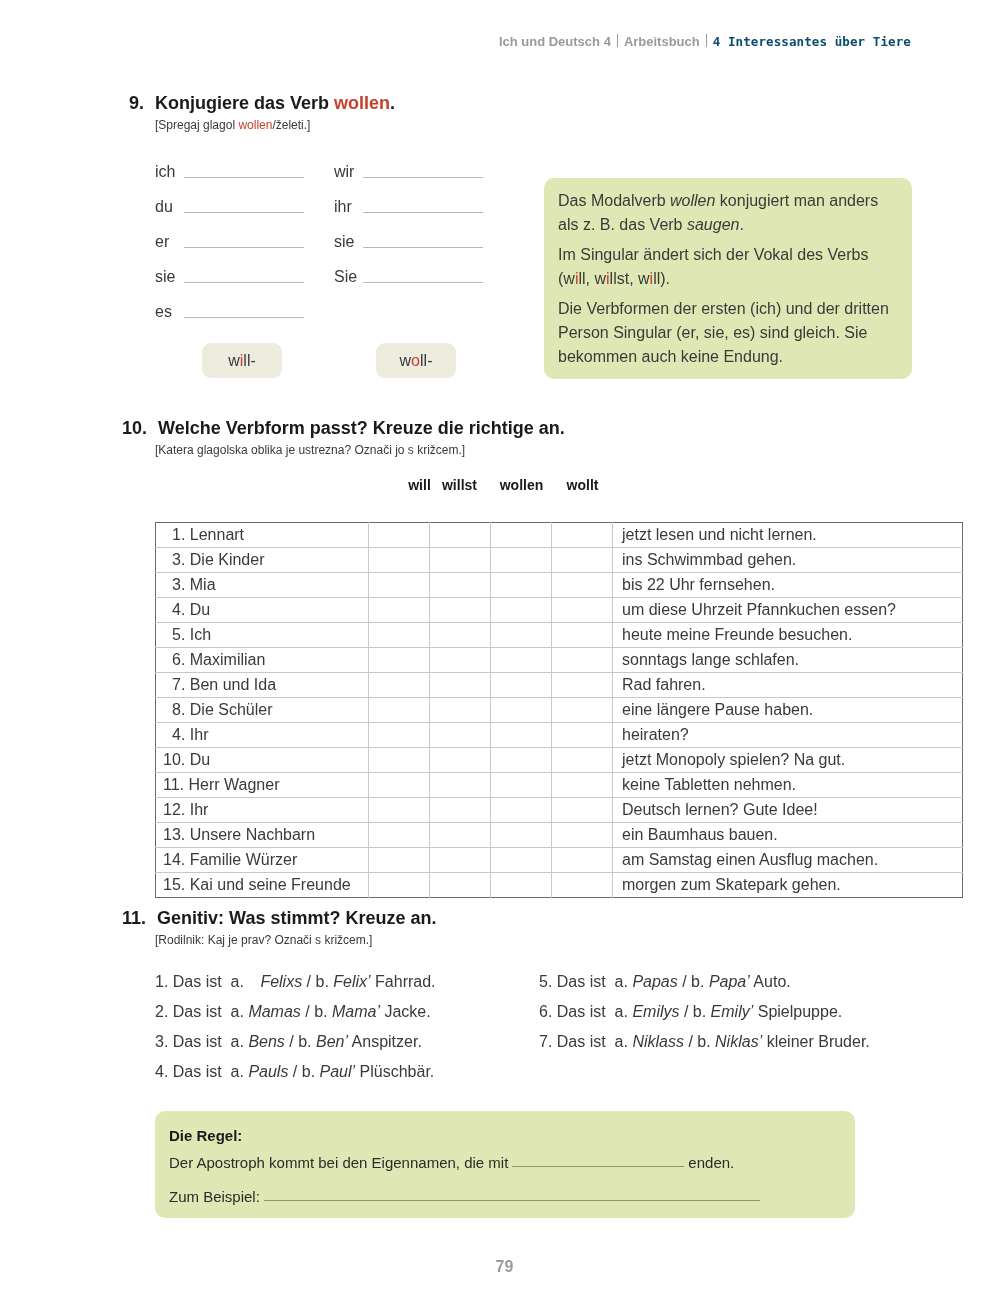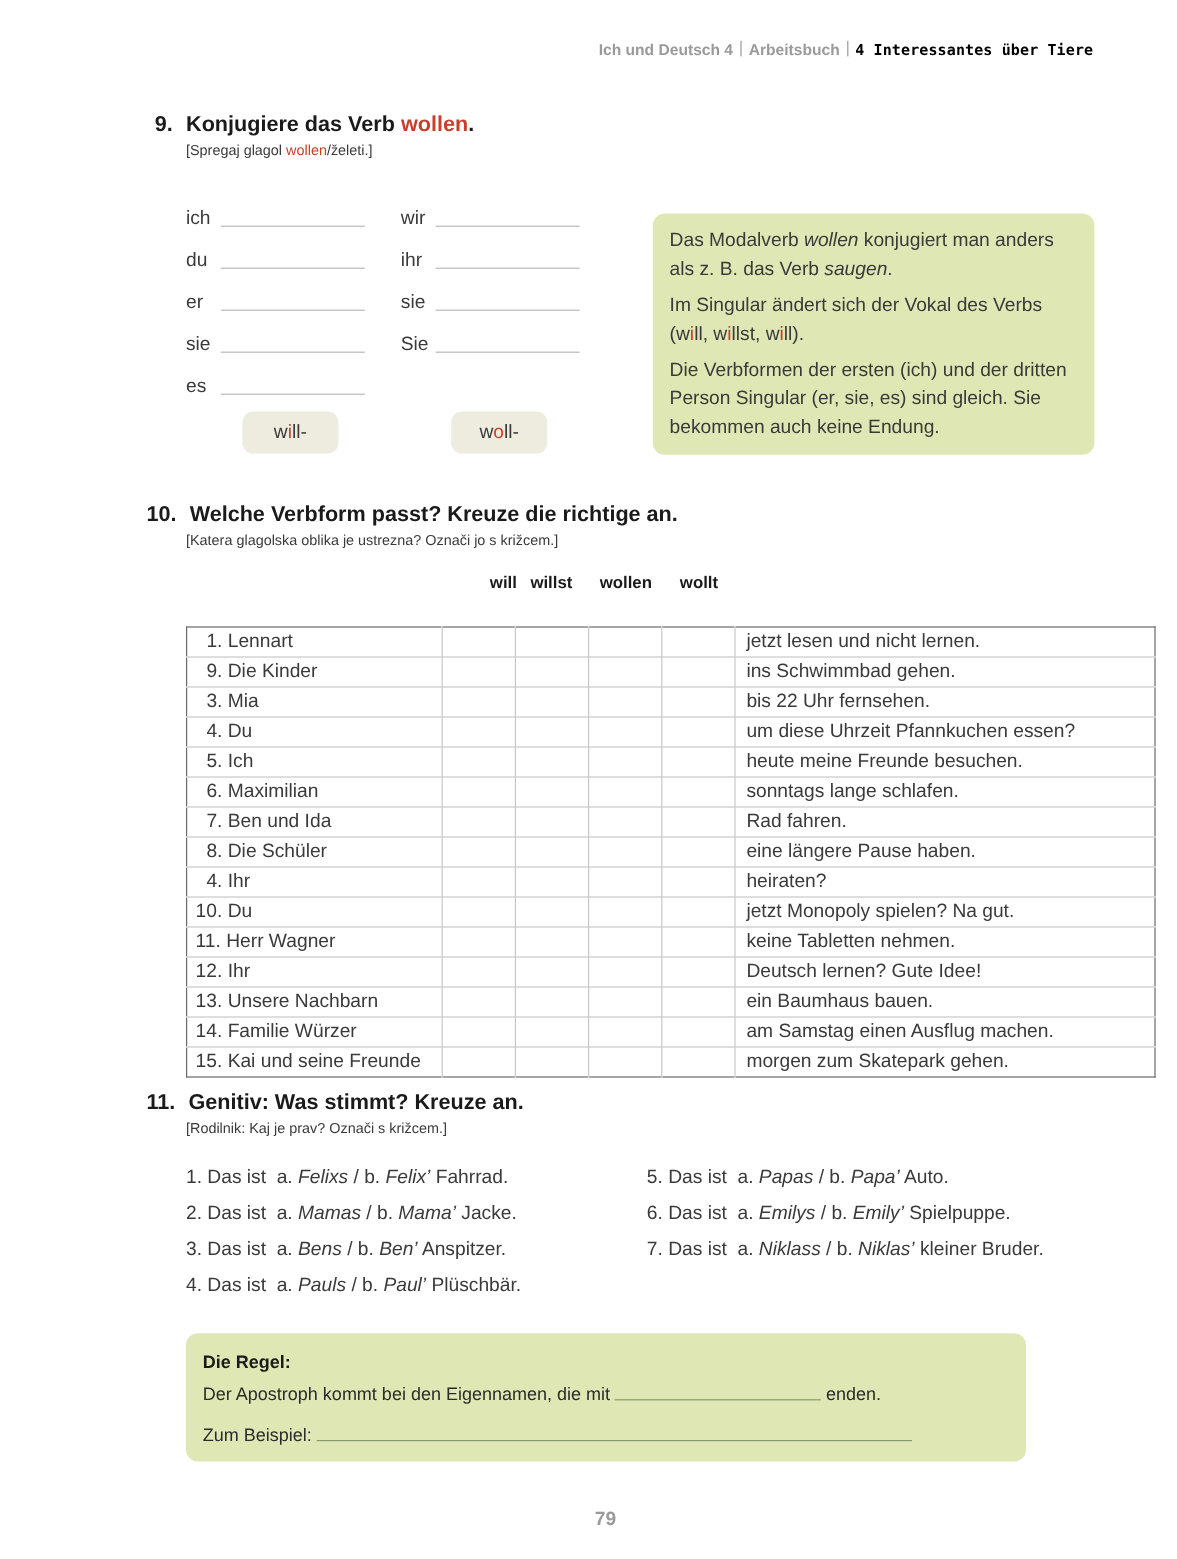--- a/index.html
+++ b/index.html
@@ -1,30 +1,30 @@
 <!DOCTYPE html>
 <html><head>
 <meta charset="utf-8">
 <style>
   * { box-sizing: border-box; margin: 0; padding: 0; }
   html, body { width: 981px; height: 1299px; background: #ffffff; }
   body { position: relative; font-family: "Liberation Sans", "DejaVu Sans", sans-serif; color: #2b2b2b; overflow: hidden; }
 
   .header { position: absolute; top: 34px; right: 70px; font-size: 13px; font-weight: bold; color: #9a9a9a; white-space: nowrap; }
   .header .sep { display: inline-block; width: 1px; height: 13px; background: #9a9a9a; vertical-align: -1px; margin: 0 6px; }
-  .header .chapter { color: #000000; font-family: "DejaVu Sans Mono", monospace; font-size: 12.5px; letter-spacing: 0.1px; }
+  .header .chapter { color: #0c4a6e; font-family: "DejaVu Sans Mono", monospace; font-size: 12.5px; letter-spacing: 0.1px; }
 
   .task-title { position: absolute; font-size: 18px; font-weight: bold; color: #1a1a1a; white-space: nowrap; }
   .task-title .num { display: inline-block; }
   .task-sub { position: absolute; font-size: 12px; color: #3a3a3a; white-space: nowrap; }
   .red { color: #c8402c; }
 
   
   .conj-row { position: absolute; font-size: 16px; color: #3a3a3a; display: flex; align-items: flex-end; }
-  .conj-row .pron { display: inline-block; width: 29px; margin-top: 11px; }
+  .conj-row .pron { display: inline-block; width: 29px; }
   .conj-row .line { display: inline-block; width: 120px; height: 1px; background: #b8b8b8; margin-bottom: 3px; }
   .stem-chip { position: absolute; width: 80px; height: 35px; background: #eeebdf; border-radius: 9px; font-size: 16px; color: #3a3a3a; display: flex; align-items: center; justify-content: center; }
 
   .info-box { position: absolute; left: 544px; top: 178px; width: 368px; height: 201px; background: #dfe8b4; border-radius: 10px; padding: 11px 14px; font-size: 16px; line-height: 24px; color: #3a3a3a; }
   .info-box p { margin-bottom: 6px; }
 
   
   .col-head { position: absolute; top: 477px; font-size: 14px; font-weight: bold; color: #1a1a1a; text-align: center; width: 61px; }
   .verb-table { position: absolute; left: 155px; top: 522px; width: 808px; border-collapse: collapse; border: 1.5px solid #6a6a6a; font-size: 16px; color: #3a3a3a; }
   .verb-table td { height: 25px; border-bottom: 1px solid #c8c8c8; border-right: 1px solid #c8c8c8; padding: 0; vertical-align: middle; }
@@ -130,21 +130,21 @@
   <tbody id="verb-tbody">
       <tr>
         <td class="subj">1. Lennart</td>
         <td class="box"></td>
         <td class="box"></td>
         <td class="box"></td>
         <td class="box"></td>
         <td class="rest">jetzt lesen und nicht lernen.</td>
       </tr>
       <tr>
-        <td class="subj">9. Die Kinder</td>
+        <td class="subj">3. Die Kinder</td>
         <td class="box"></td>
         <td class="box"></td>
         <td class="box"></td>
         <td class="box"></td>
         <td class="rest">ins Schwimmbad gehen.</td>
       </tr>
       <tr>
         <td class="subj">3. Mia</td>
         <td class="box"></td>
         <td class="box"></td>
@@ -251,21 +251,21 @@
     </tbody>
 </table>
 
 <div class="task-title" style="left:122px; top:908px;">
   <span class="num">11.</span>
   <span style="margin-left:6px;">Genitiv: Was stimmt? Kreuze an.</span>
 </div>
 <div class="task-sub" style="left:155px; top:933px;">[Rodilnik: Kaj je prav? Označi s križcem.]</div>
 
 <div id="gen-items">
-    <div class="gen-item" style="left: 155px; top: 973px;"><span style="white-space: pre;">1. Das ist  a. </span><i style="white-space: pre;">Felixs</i><span style="white-space: pre;"> / b. </span><i style="white-space: pre;">Felix’</i><span style="white-space: pre;"> Fahrrad.</span></div>
+    <div class="gen-item" style="left: 155px; top: 973px;"><span style="white-space: pre;">1. Das ist  a. </span><i style="white-space: pre; margin-left: 12px;">Felixs</i><span style="white-space: pre;"> / b. </span><i style="white-space: pre;">Felix’</i><span style="white-space: pre;"> Fahrrad.</span></div>
     <div class="gen-item" style="left: 155px; top: 1003px;"><span style="white-space: pre;">2. Das ist  a. </span><i style="white-space: pre;">Mamas</i><span style="white-space: pre;"> / b. </span><i style="white-space: pre;">Mama’</i><span style="white-space: pre;"> Jacke.</span></div>
     <div class="gen-item" style="left: 155px; top: 1033px;"><span style="white-space: pre;">3. Das ist  a. </span><i style="white-space: pre;">Bens</i><span style="white-space: pre;"> / b. </span><i style="white-space: pre;">Ben’</i><span style="white-space: pre;"> Anspitzer.</span></div>
     <div class="gen-item" style="left: 155px; top: 1063px;"><span style="white-space: pre;">4. Das ist  a. </span><i style="white-space: pre;">Pauls</i><span style="white-space: pre;"> / b. </span><i style="white-space: pre;">Paul’</i><span style="white-space: pre;"> Plüschbär.</span></div>
     <div class="gen-item" style="left: 539px; top: 973px;"><span style="white-space: pre;">5. Das ist  a. </span><i style="white-space: pre;">Papas</i><span style="white-space: pre;"> / b. </span><i style="white-space: pre;">Papa’</i><span style="white-space: pre;"> Auto.</span></div>
     <div class="gen-item" style="left: 539px; top: 1003px;"><span style="white-space: pre;">6. Das ist  a. </span><i style="white-space: pre;">Emilys</i><span style="white-space: pre;"> / b. </span><i style="white-space: pre;">Emily’</i><span style="white-space: pre;"> Spielpuppe.</span></div>
     <div class="gen-item" style="left: 539px; top: 1033px;"><span style="white-space: pre;">7. Das ist  a. </span><i style="white-space: pre;">Niklass</i><span style="white-space: pre;"> / b. </span><i style="white-space: pre;">Niklas’</i><span style="white-space: pre;"> kleiner Bruder.</span></div>
   </div>
 
 <div class="rule-box">
   <div class="rule-title">Die Regel:</div>

